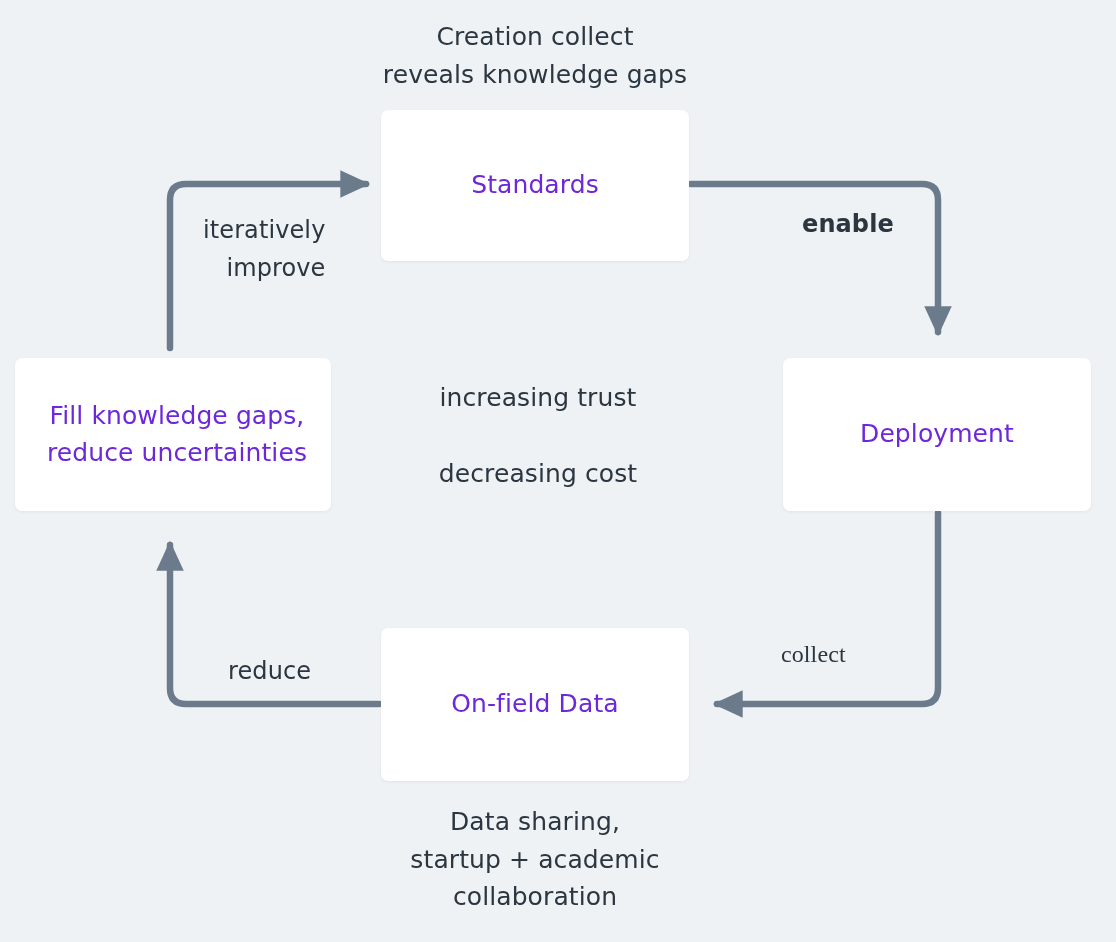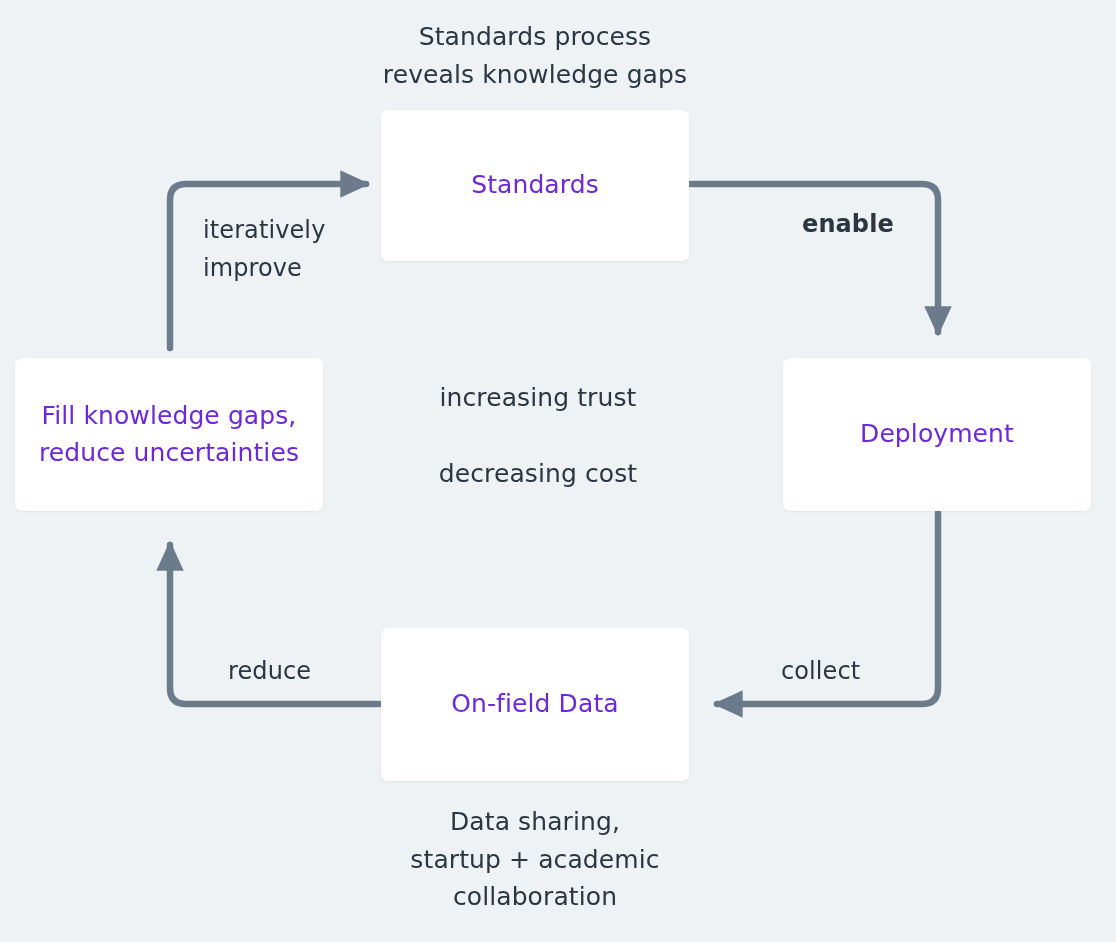--- a/index.html
+++ b/index.html
@@ -43,21 +43,21 @@
     letter-spacing: 0.1px;
   }
   .node-label {
     display: block;
     padding: 0 14px;
     white-space: pre-line;
   }
   #node-standards   { left: 381px; top: 110px; width: 308px; height: 151px; }
   #node-deployment  { left: 783px; top: 358px; width: 308px; height: 153px; }
   #node-onfield     { left: 381px; top: 628px; width: 308px; height: 153px; }
-  #node-fillgaps    { left: 15px;  top: 358px; width: 308px; height: 153px; }
+  #node-fillgaps    { left: 15px;  top: 358px; width: 308px; height: 153px; padding-left: 8px; }
 
   .caption {
     position: absolute;
     color: #2b3640;
     font-size: 25px;
     line-height: 1.5;
     text-align: center;
     white-space: pre-line;
     letter-spacing: 0.1px;
   }
@@ -65,23 +65,23 @@
   #caption-bottom { left: 330px; top: 803px; width: 410px; }
 
   .edge-label {
     position: absolute;
     color: #2b3640;
     font-size: 24px;
     line-height: 1.6;
     white-space: pre-line;
     letter-spacing: 0.1px;
   }
-  #label-iteratively { left: 203px; top: 211px; text-align: left; }
+  #label-iteratively { left: 203px; top: 211px; text-align: right; }
   #label-enable      { left: 802px; top: 205px; text-align: center; font-weight: bold; }
-  #label-collect     { left: 781px; top: 652px; text-align: right; }
+  #label-collect     { left: 781px; top: 635px; text-align: right; font-family: Liberation Serif, serif; }
   #label-science     { left: 228px; top: 652px; text-align: left; }
 
   .center-note {
     position: absolute;
     color: #2b3640;
     font-size: 25px;
     text-align: center;
     width: 400px;
     left: 338px;
     letter-spacing: 0.1px;
@@ -103,21 +103,21 @@
 
     <path d="M 170 348 L 170 200 Q 170 184 186 184 L 366 184" fill="none" stroke="#6b7b8c" stroke-width="6.5" stroke-linecap="round" marker-end="url(#ah)"></path>
 
     <path d="M 691 184 L 922 184 Q 938 184 938 200 L 938 332" fill="none" stroke="#6b7b8c" stroke-width="6.5" stroke-linecap="round" marker-end="url(#ah)"></path>
 
     <path d="M 938 513 L 938 688 Q 938 704 922 704 L 717 704" fill="none" stroke="#6b7b8c" stroke-width="6.5" stroke-linecap="round" marker-end="url(#ah)"></path>
 
     <path d="M 379 704 L 186 704 Q 170 704 170 688 L 170 545" fill="none" stroke="#6b7b8c" stroke-width="6.5" stroke-linecap="round" marker-end="url(#ah)"></path>
   </svg>
 
-  <div class="caption" id="caption-top">Standards process
+  <div class="caption" id="caption-top">Creation collect
 reveals knowledge gaps</div>
 
   <div class="node" id="node-standards">
     <span class="node-label">Standards</span>
   </div>
 
   <div class="node" id="node-onfield">
     <span class="node-label">On-field Data</span>
   </div>
 

